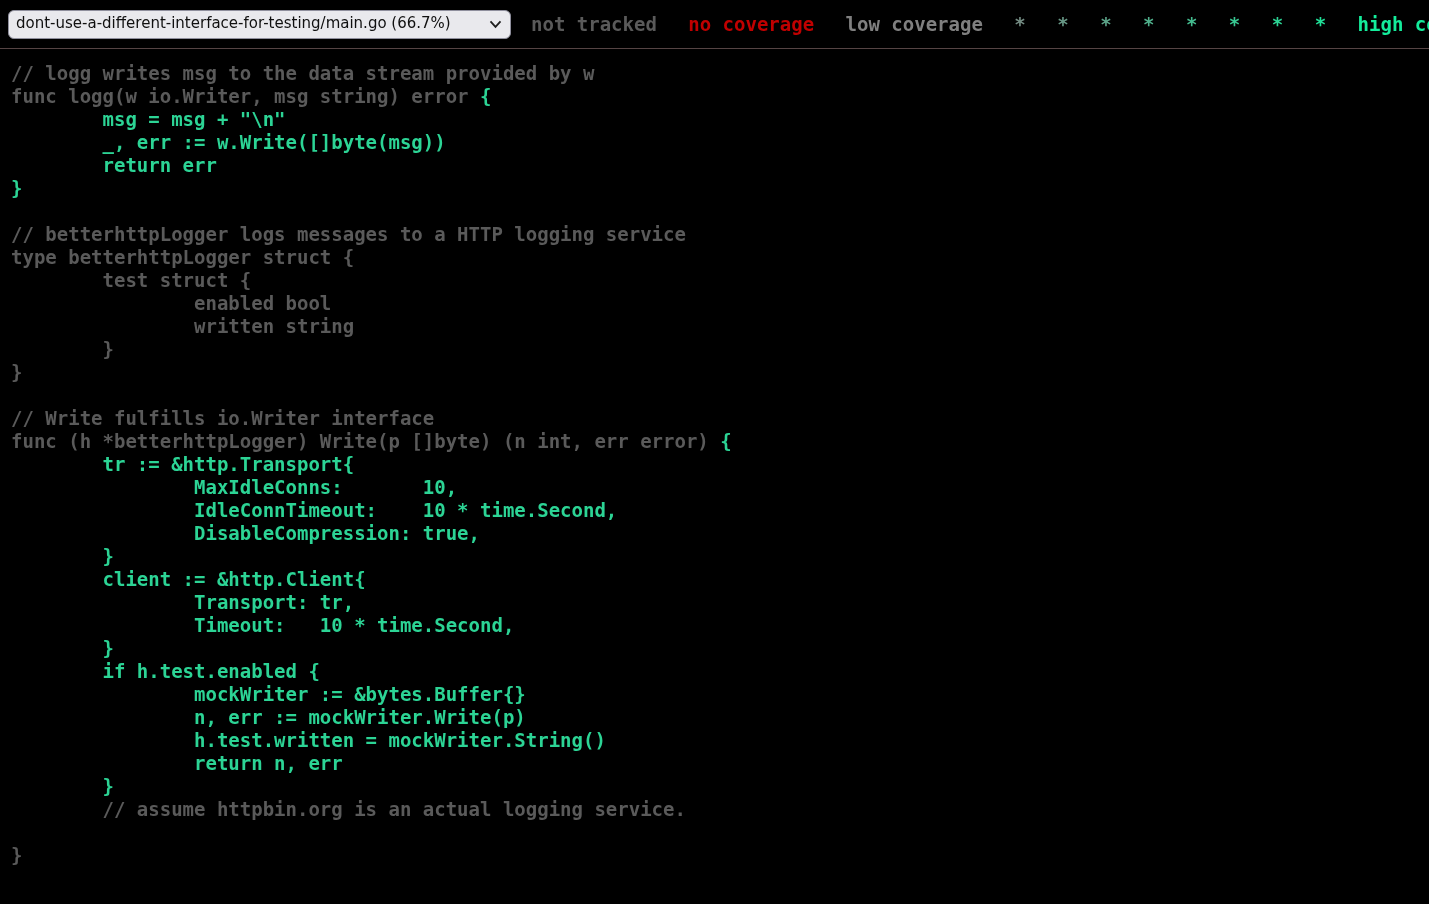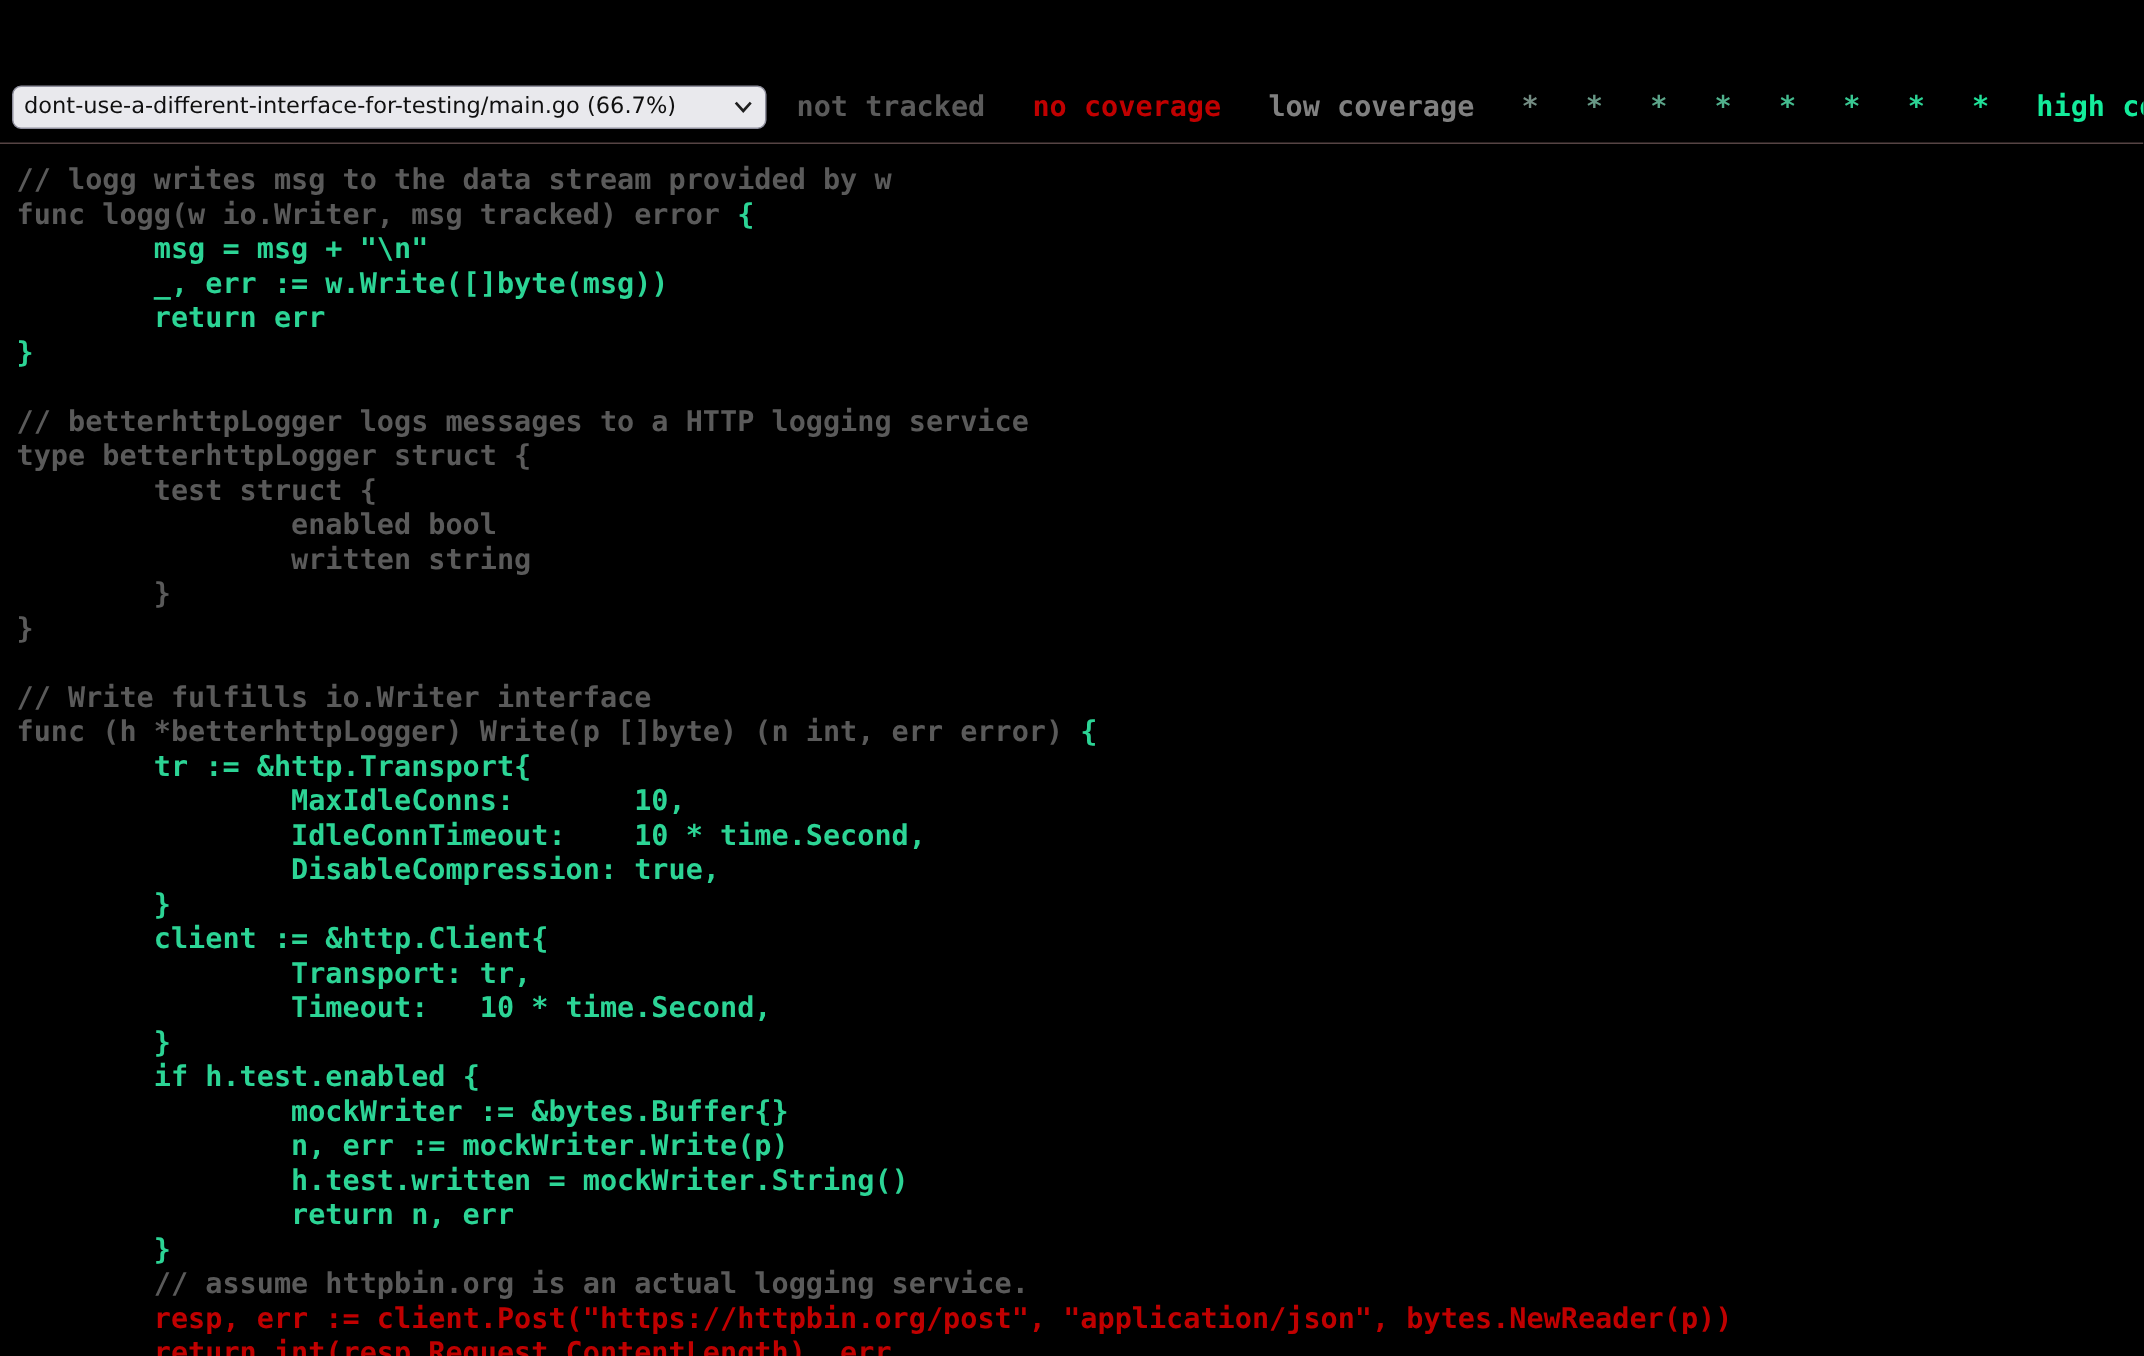--- a/index.html
+++ b/index.html
@@ -12,21 +12,20 @@
     color: var(--plain, #5a5a5a);
   }
   #topbar {
     box-sizing: border-box;
     height: 49px;
     display: flex;
     align-items: center;
     border-bottom: 1px solid var(--topbar_border, #564444);
     background: var(--background, #000);
     white-space: nowrap;
-    margin-top: 47px;
   }
   .select-wrap {
     position: relative;
     margin-left: 8px;
     display: inline-block;
   }
   select.file-select {
     -webkit-appearance: none;
     -moz-appearance: none;
     appearance: none;
@@ -83,21 +82,21 @@
       <svg width="13" height="9" viewBox="0 0 13 9">
         <polyline points="1.5,1.5 6.5,7 11.5,1.5" fill="none" stroke="#1f1f1f" stroke-width="1.8"></polyline>
       </svg>
     </span>
   </div>
   <div id="legend"><span style="color: rgb(90, 90, 90);">not tracked</span> <span style="color: rgb(192, 0, 0);">no coverage</span> <span style="color: rgb(128, 128, 128);">low coverage</span> <span style="color: rgb(116, 140, 131);">*</span> <span style="color: rgb(104, 152, 134);">*</span> <span style="color: rgb(92, 164, 137);">*</span> <span style="color: rgb(80, 176, 140);">*</span> <span style="color: rgb(68, 188, 143);">*</span> <span style="color: rgb(56, 200, 146);">*</span> <span style="color: rgb(44, 212, 149);">*</span> <span style="color: rgb(32, 224, 152);">*</span> <span style="color: rgb(20, 236, 155);">high coverage</span></div>
 </div>
 
 <div id="content">
   <pre class="file"><span style="color: rgb(90, 90, 90);">// logg writes msg to the data stream provided by w
-func logg(w io.Writer, msg tracked) error </span><span style="color: rgb(44, 212, 149);">{
+func logg(w io.Writer, msg string) error </span><span style="color: rgb(44, 212, 149);">{
         msg = msg + "\n"
         _, err := w.Write([]byte(msg))
         return err
 }</span><span style="color: rgb(90, 90, 90);">
 
 // betterhttpLogger logs messages to a HTTP logging service
 type betterhttpLogger struct {
         test struct {
                 enabled bool
                 written string
@@ -115,17 +114,16 @@
                 Transport: tr,
                 Timeout:   10 * time.Second,
         }
         if h.test.enabled </span><span style="color: rgb(44, 212, 149);">{
                 mockWriter := &amp;bytes.Buffer{}
                 n, err := mockWriter.Write(p)
                 h.test.written = mockWriter.String()
                 return n, err
         }</span><span style="color: rgb(90, 90, 90);">
         // assume httpbin.org is an actual logging service.
-        </span><span style="color: rgb(192, 0, 0);">resp, err := client.Post("https://httpbin.org/post", "application/json", bytes.NewReader(p))
-        return int(resp.Request.ContentLength), err</span><span style="color: rgb(90, 90, 90);">
+        </span><span style="color: rgb(90, 90, 90);">
 }
 </span></pre>
 </div>
 
 </body></html>

